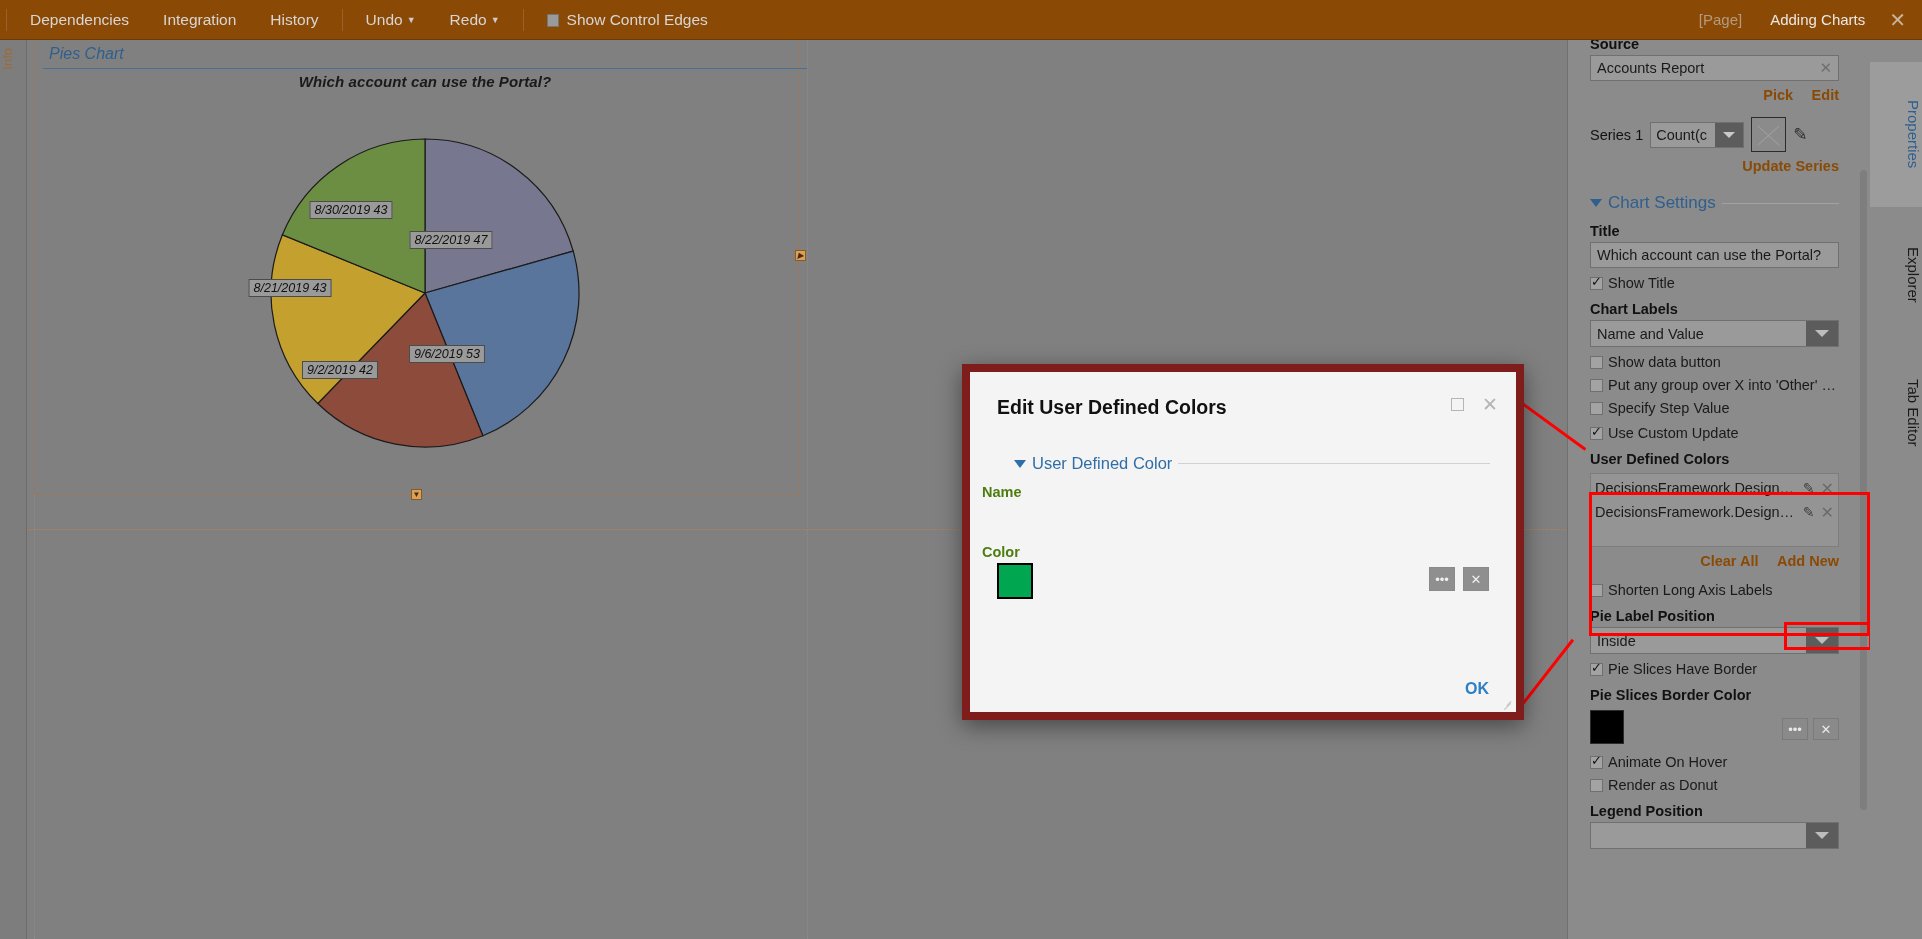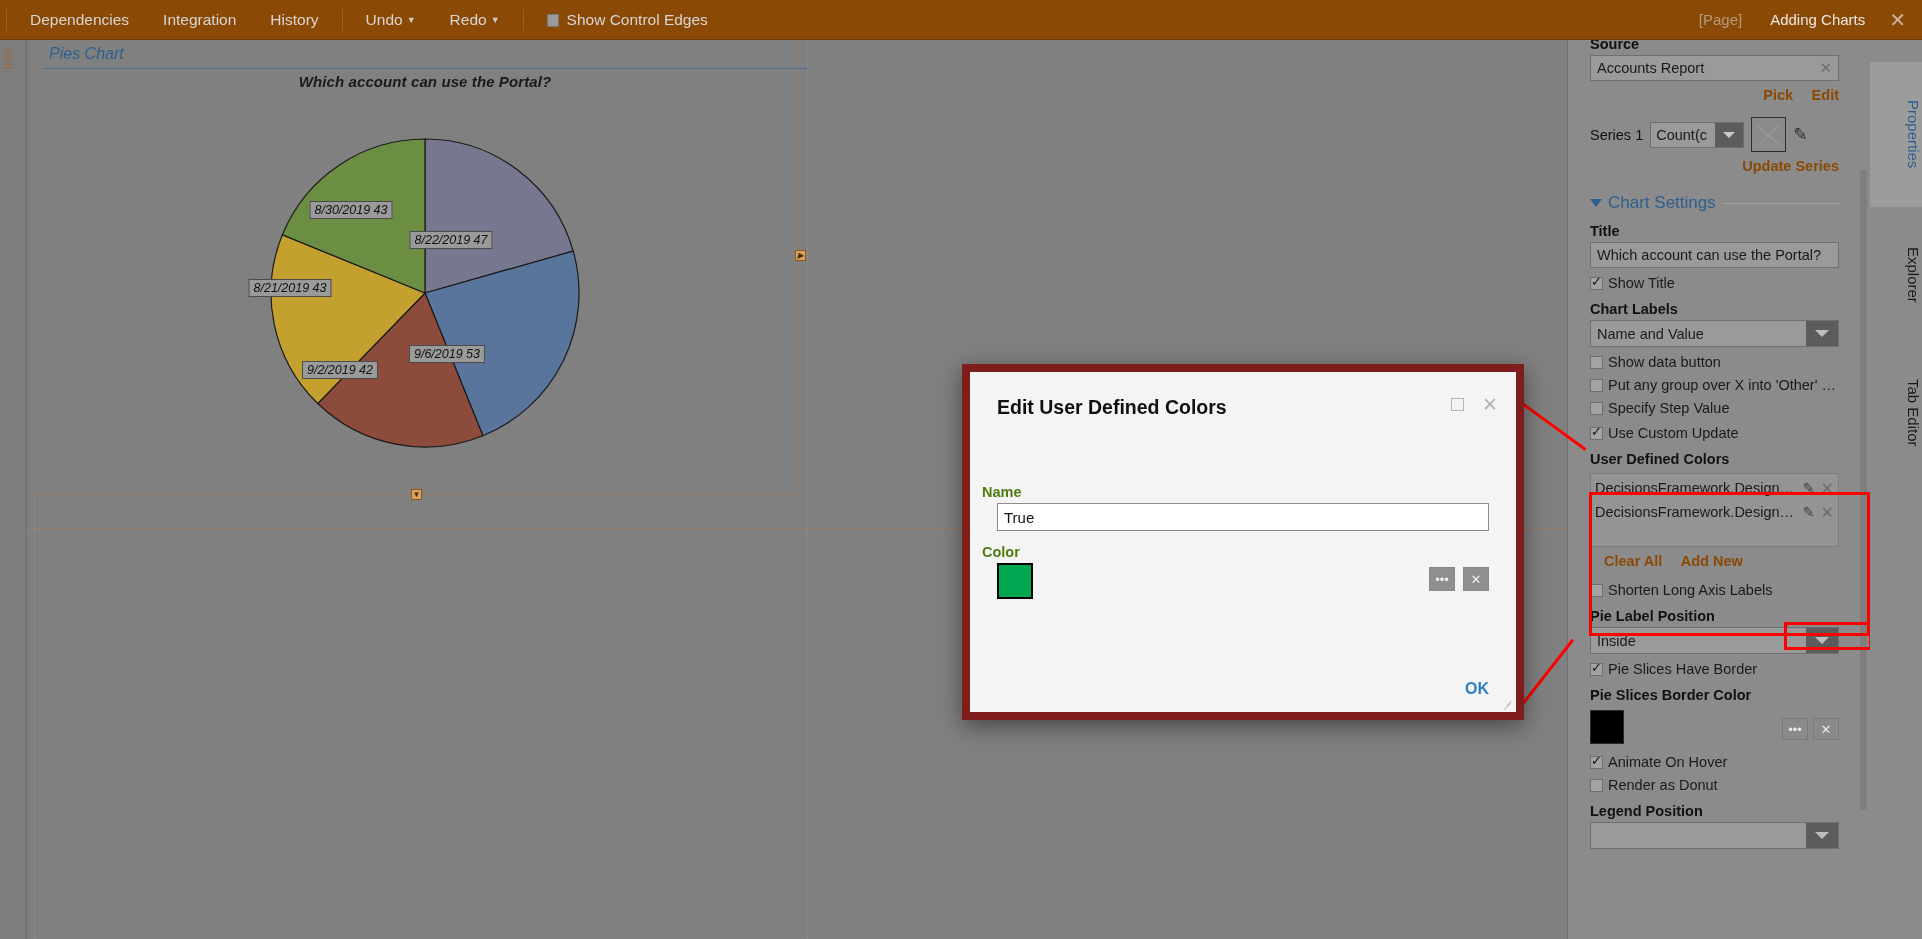--- a/index.html
+++ b/index.html
@@ -172,21 +172,21 @@
   }
   .udc-box {
     margin-top:6px; background:#949494; border:1px solid #7d7d7d; height:74px; padding:2px 4px;
   }
   .udc-item{
     display:flex; align-items:center; gap:6px; font-size:14.5px; color:#1a1a1a; height:24px;
   }
   .udc-item .nm{flex:1 1 auto; overflow:hidden; white-space:nowrap; text-overflow:ellipsis;}
   .udc-item .ic{color:#3a3a3a; font-size:14px; cursor:pointer;}
   .udc-item .xic{color:#6a6a6a; font-size:16px; cursor:pointer;}
-  .udc-actions{ margin-top:5px; }
+  .udc-actions{ text-align:right; margin-top:5px; }
   .swatch-blk{ width:34px;height:34px;background:#000; border:1px solid #2b2b2b; margin-top:4px;}
   .sq-btn{
     width:26px;height:22px;background:#8a8a8a;border:1px solid #7a7a7a;color:#e9e9e9;
     display:inline-flex;align-items:center;justify-content:center;font-size:13px;cursor:pointer;
   }
   .colorrow{display:flex;align-items:flex-start;}
   .colorrow .spacer{flex:1 1 auto;}
   .colorrow .btns{display:flex;gap:5px;margin-top:12px;}
   .panel-scroll{
     position:absolute; right:3px; top:130px; width:7px; height:640px; background:#7e7e7e;
@@ -460,23 +460,27 @@
     <div class="vtab" style="top:303px;height:140px">Tab Editor</div>
   </div>
 
   <div class="modal">
     <div class="modal-title">Edit User Defined Colors</div>
     <div class="modal-ctrls">
       <span class="m-max"></span>
       <span class="m-close">✕</span>
     </div>
 
+    <div class="m-sect">
+      <span class="tri"></span>
+      <span>User Defined Color</span>
+      <span class="rule"></span>
+    </div>
 
     <div class="m-lbl" style="top:112px">Name</div>
-    <input class="m-input" style="top: 131px;" value="True">
 
     <div class="m-lbl" style="top:172px">Color</div>
     <div class="m-swatch" style="top: 191px; background: rgb(0, 166, 80);"></div>
     <div class="m-btns" style="top:195px">
       <span class="m-sq">•••</span>
       <span class="m-sq">✕</span>
     </div>
 
     <div class="m-ok">OK</div>
     <div class="m-grip">

